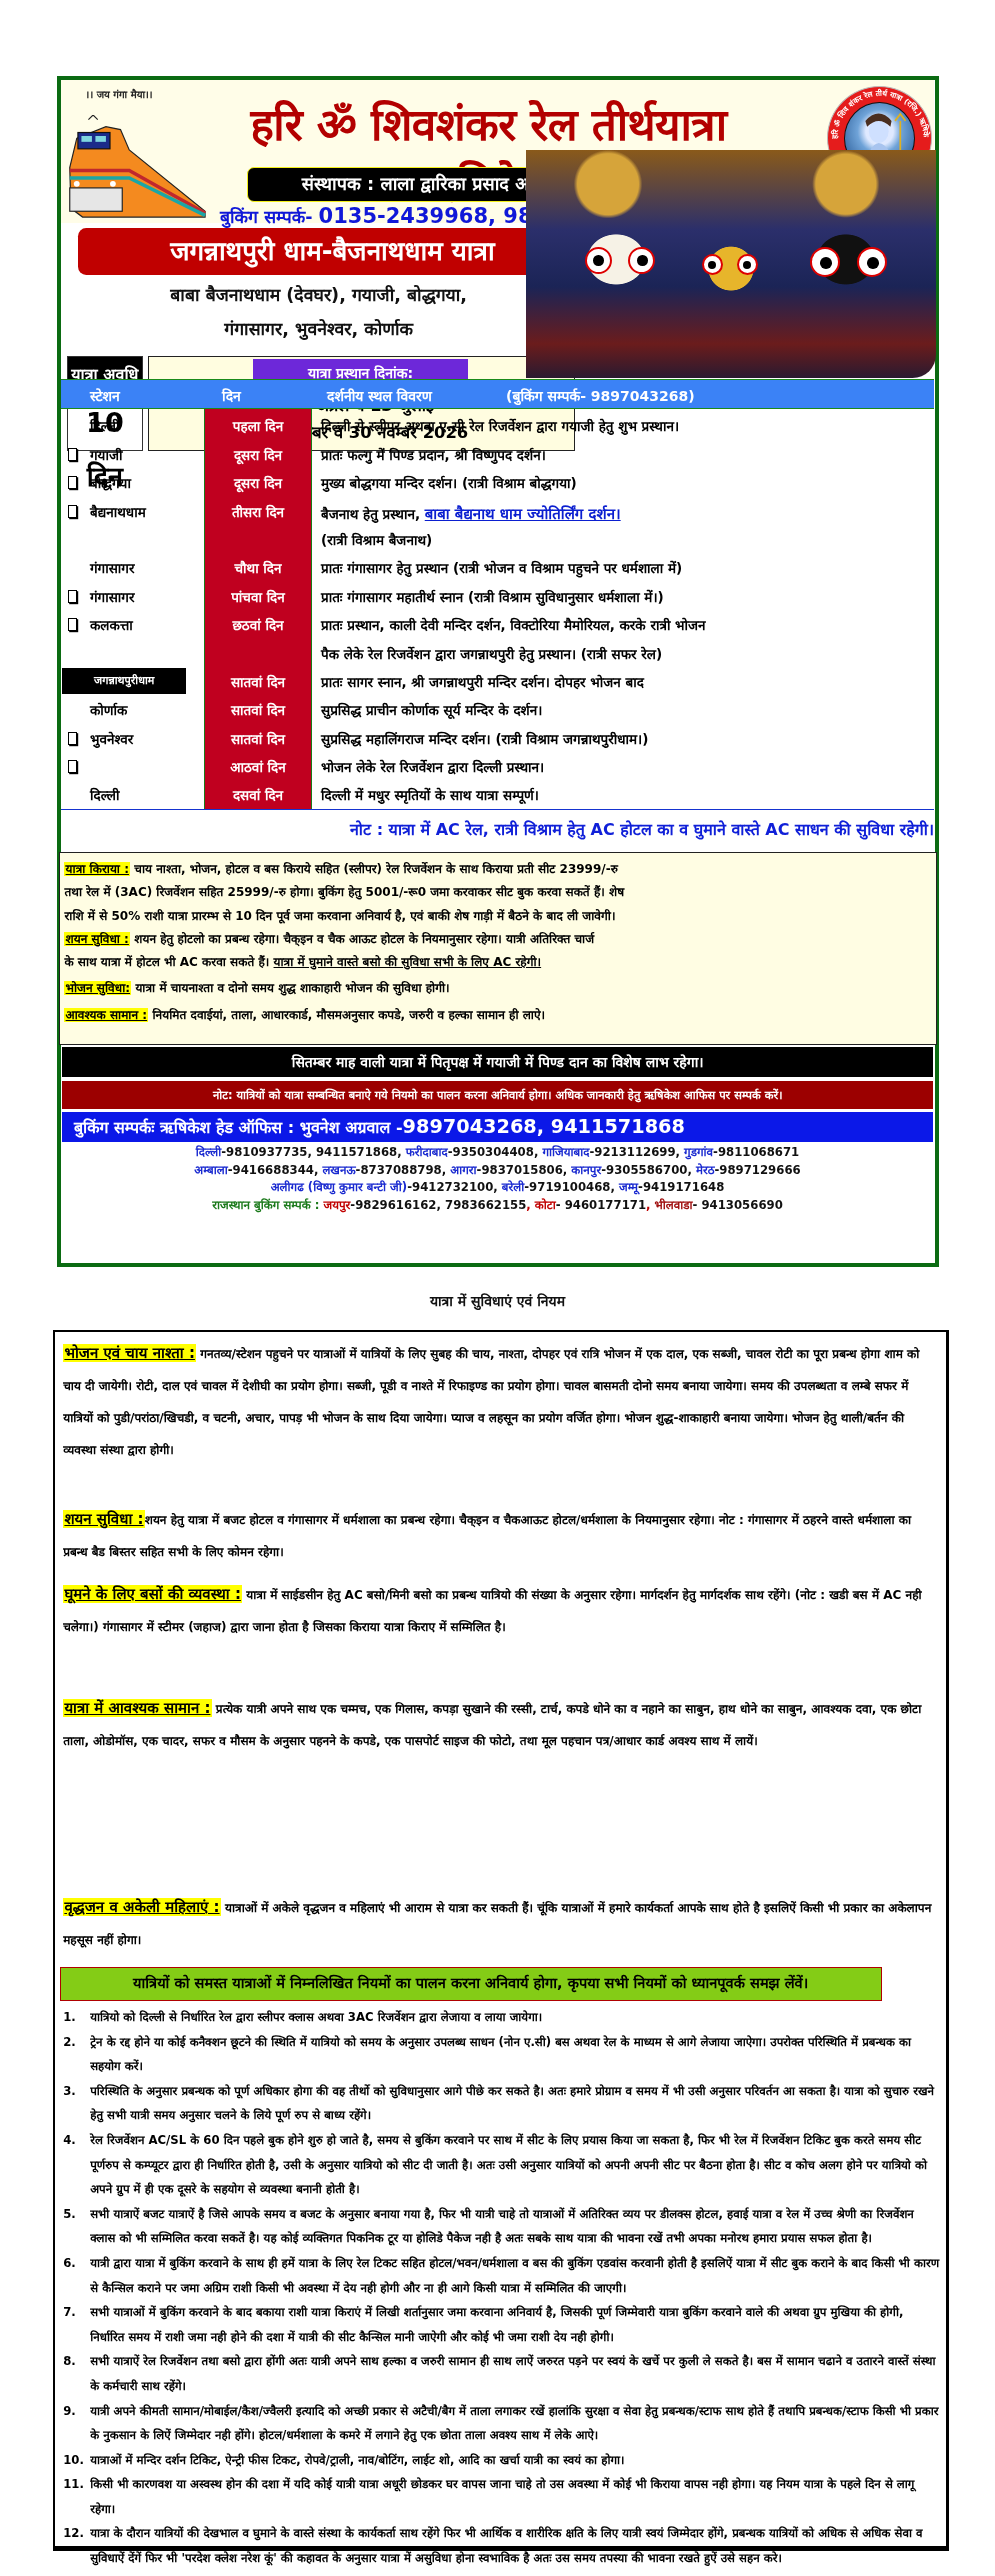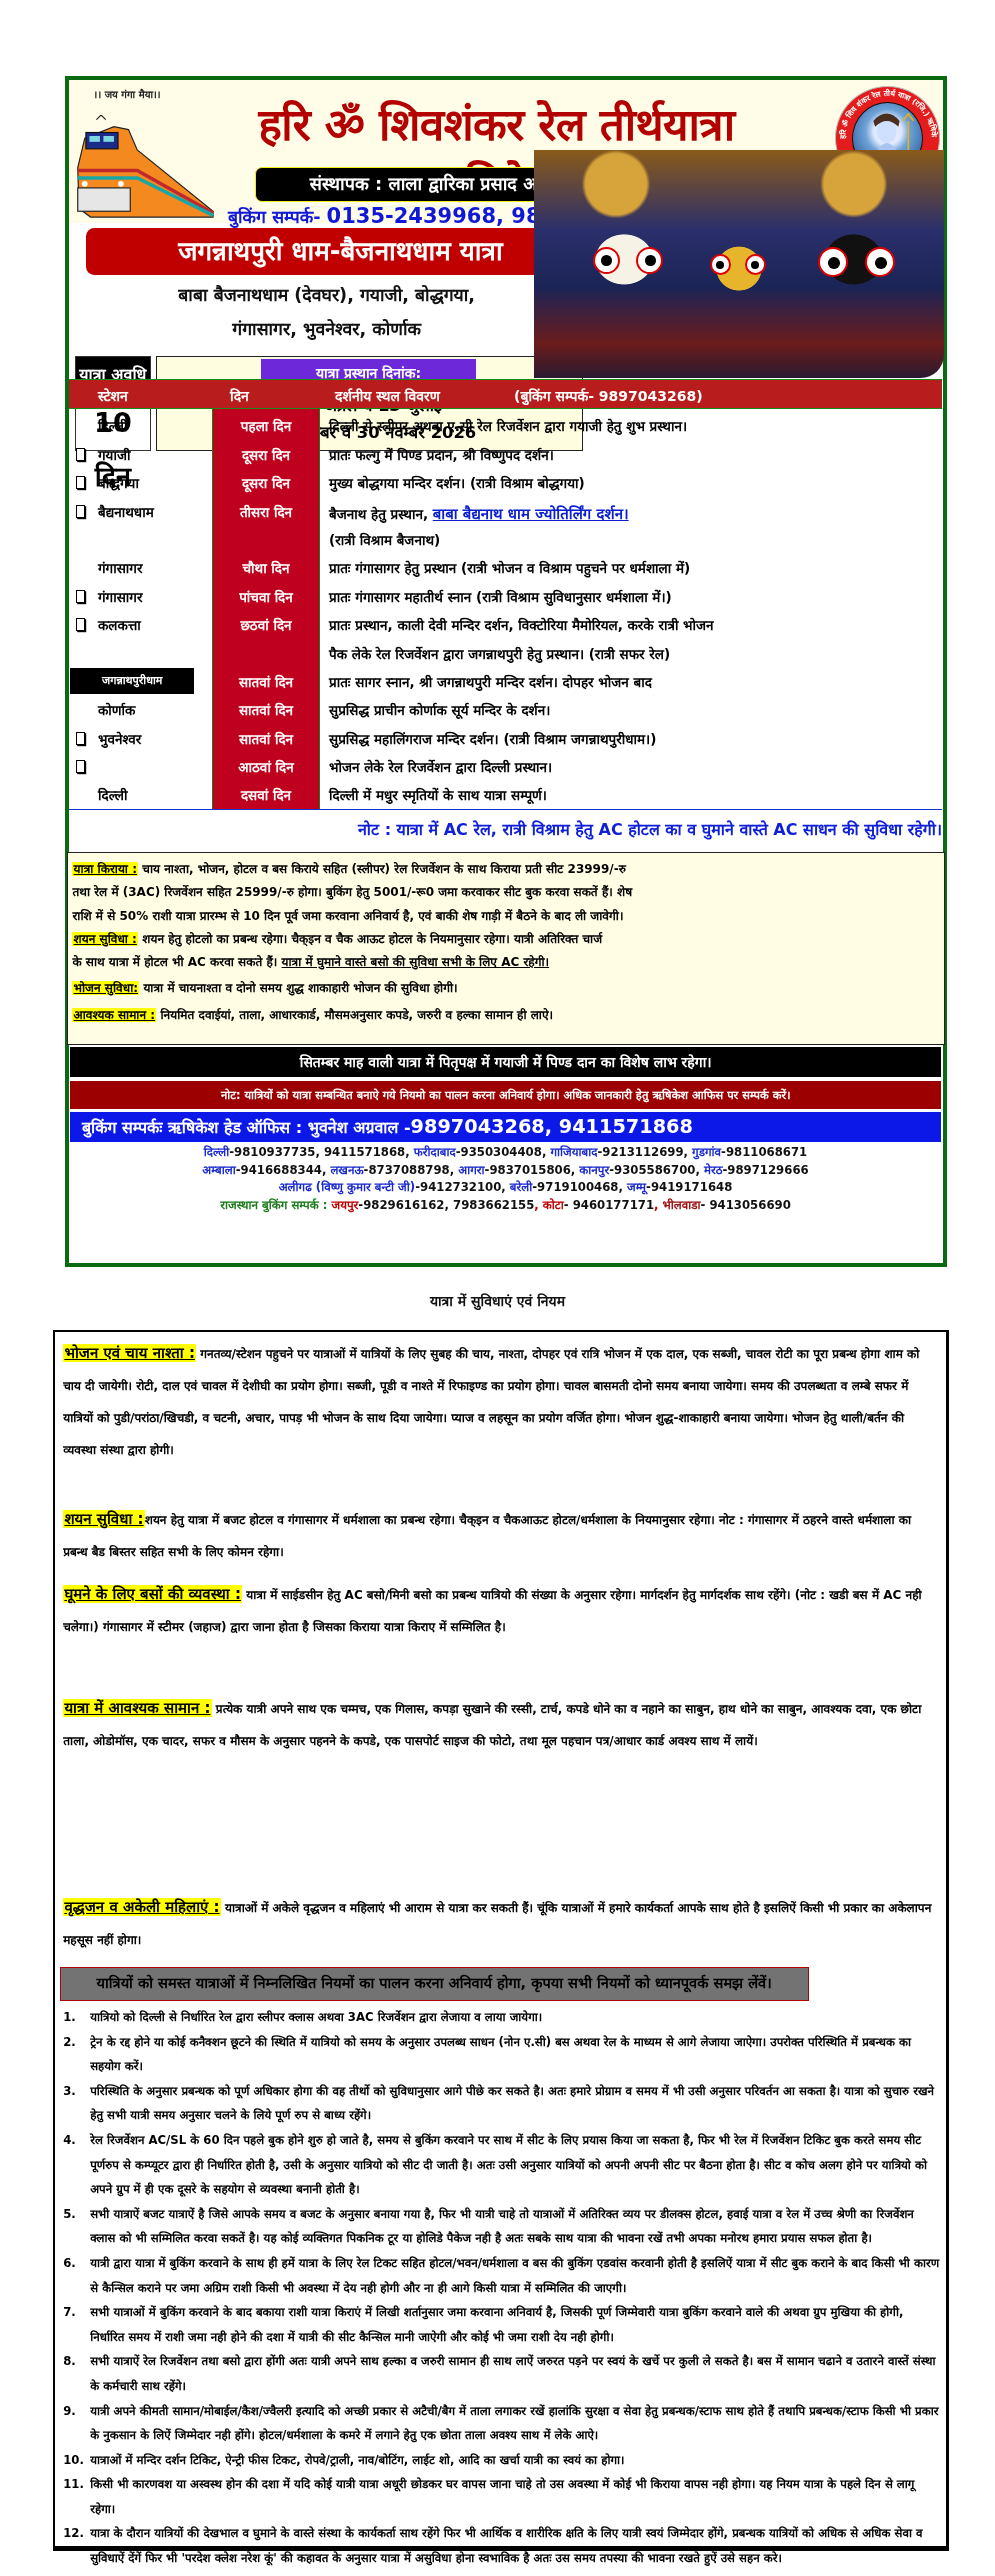--- a/index.html
+++ b/index.html
@@ -1,21 +1,21 @@
 <!DOCTYPE html>
 <html style="font-size:9.4px"><head>
 <meta charset="utf-8">
 <style>
   * { box-sizing: border-box; margin: 0; padding: 0; }
   html, body { width: 995px; height: 2576px; background: #ffffff; overflow: hidden; }
   body { position: relative; font-family: "DejaVu Sans", sans-serif; color: #000; }
   .abs { position: absolute; }
 
   
-  #flyer { left: 65px; top: 76px; width: 882px; height: 1191px; border: 4.1px solid #0b6b12; background: #ffffff; }
+  #flyer { left: 57px; top: 76px; width: 882px; height: 1191px; border: 4.1px solid #0b6b12; background: #ffffff; }
   #hdr { left: 0; top: 0; width: 873px; height: 143px; background: #fffde8; }
   .jai { left: 24.6px; top: 7px; font-size: 10px; color: #222; font-weight: bold; }
   .brand { left: 135px; top: 13px; width: 585px; text-align: center; font-size: 44px; font-weight: bold; color: #b30000; letter-spacing: -0.6px; font-family: "DejaVu Sans", sans-serif; }
   .founder { left: 186px; top: 87px; width: 486px; height: 35px; background: #000; border: 1.8px solid #f3ef1a; border-radius: 7px; color: #fff; font-size: 18px; font-weight: bold; text-align: center; line-height: 32px; }
   .booktop { left: 159px; top: 124px; width: 562px; font-size: 21px; font-weight: bold; color: #1018d8; white-space: nowrap; }
   .booktop .lbl { font-size: 17.6px; }
 
   
   .train { left: 3.5px; top: 35px; width: 146px; height: 105px; }
   
@@ -43,21 +43,21 @@
              radial-gradient(ellipse 47px 41px at 22% 48%, #f6f2e6 0 60%, transparent 62%),
              radial-gradient(ellipse 37px 36px at 50% 52%, #e7b52b 0 60%, transparent 62%),
              radial-gradient(ellipse 47px 41px at 78% 48%, #111 0 60%, transparent 62%),
              radial-gradient(circle at 20% 15%, #d6a43a 0 8%, transparent 9%),
              radial-gradient(circle at 78% 15%, #d6a43a 0 8%, transparent 9%),
              linear-gradient(180deg, #8a5a1a 0%, #2b2f6b 35%, #1b2456 60%, #6b1c1c 85%, #2a1a30 100%); }
   .photo .eye { position: absolute; border-radius: 50%; background: #fff; border: 2.3px solid #d00; }
   .photo .pupil { position: absolute; border-radius: 50%; background: #000; }
 
   
-  .thead { left: 0; top: 299px; width: 873px; height: 30px; background: #b91c1c; border-top: 1.8px solid #1a8a1a; border-bottom: 1.8px solid #1a8a1a; color: #fff; font-size: 14px; font-weight: bold; }
+  .thead { left: 0; top: 299px; width: 873px; height: 30px; background: #3b82f6; border-top: 1.8px solid #1a8a1a; border-bottom: 1.8px solid #1a8a1a; color: #fff; font-size: 14px; font-weight: bold; }
   .thead span { position: absolute; top: 5.9px; }
   .daycol { left: 143px; top: 329px; width: 108px; height: 400px; background: #c0001f; border-left: 1.2px solid #1a7a1a; border-right: 1.2px solid #1a7a1a; }
   .row { left: 0; width: 873px; height: 29px; font-size: 13.5px; font-weight: bold; }
   .row .st { position: absolute; left: 29px; top: 5.9px; }
   .row .chk { position: absolute; left: 7px; top: 8.2px; width: 9.4px; height: 13px; border: 1.2px solid #000; box-shadow: 1.2px 1.2px 0 #000; background: #fff; }
   .row .day { position: absolute; left: 143px; width: 108px; top: 5.9px; text-align: center; color: #fff; }
   .row .desc { position: absolute; left: 260px; top: 5.9px; white-space: nowrap; }
   .row .desc .hl { color: #0b1fd0; text-decoration: underline; font-size: 15px; }
   .row .stbadge { position: absolute; left: 1.2px; top: 1.2px; width: 124px; height: 26px; background: #000; color: #fff; font-size: 11px; text-align: center; line-height: 26px; }
 
@@ -79,21 +79,21 @@
   .num { color: #111; }
   .rj { color: #1b7a1b; }
   .red { color: #c00000; }
   .maroon { color: #a01010; }
 
   
   .sectitle { left: 0; top: 1291px; width: 995px; text-align: center; font-size: 14px; font-weight: bold; color: #111; }
   #rules { left: 53px; top: 1330px; width: 896px; height: 1221px; border: 2.3px solid #000; border-bottom-width: 5.9px; border-right-width: 3.5px; background: #fff; }
   .para { position: absolute; left: 8.2px; width: 872px; font-size: 12px; font-weight: bold; line-height: 32px; }
   .para .yl { font-size: 15px; }
-  .rulebanner { left: 4.7px; top: 656px; width: 749px; height: 34px; background: #737373; border: 1.8px solid #b00000; font-size: 14.6px; font-weight: bold; line-height: 30px; text-align: center; white-space: nowrap; }
+  .rulebanner { left: 4.7px; top: 656px; width: 822px; height: 34px; background: #84cc16; border: 1.8px solid #b00000; font-size: 14.6px; font-weight: bold; line-height: 30px; text-align: center; white-space: nowrap; }
   .rules-list { position: absolute; left: 8.2px; top: 694px; width: 878px; font-size: 11.7px; font-weight: bold; }
   .rule { position: relative; padding-left: 27px; line-height: 24.6px; }
   .rule .n { position: absolute; left: 0; top: 0; }
 </style>
 </head>
 <body>
 
 <div id="flyer" class="abs">
 
   <div id="hdr" class="abs">

